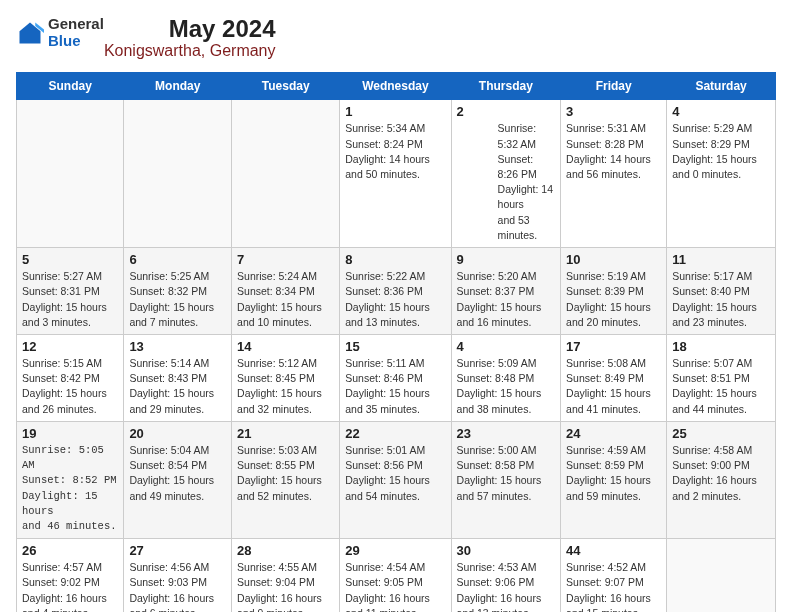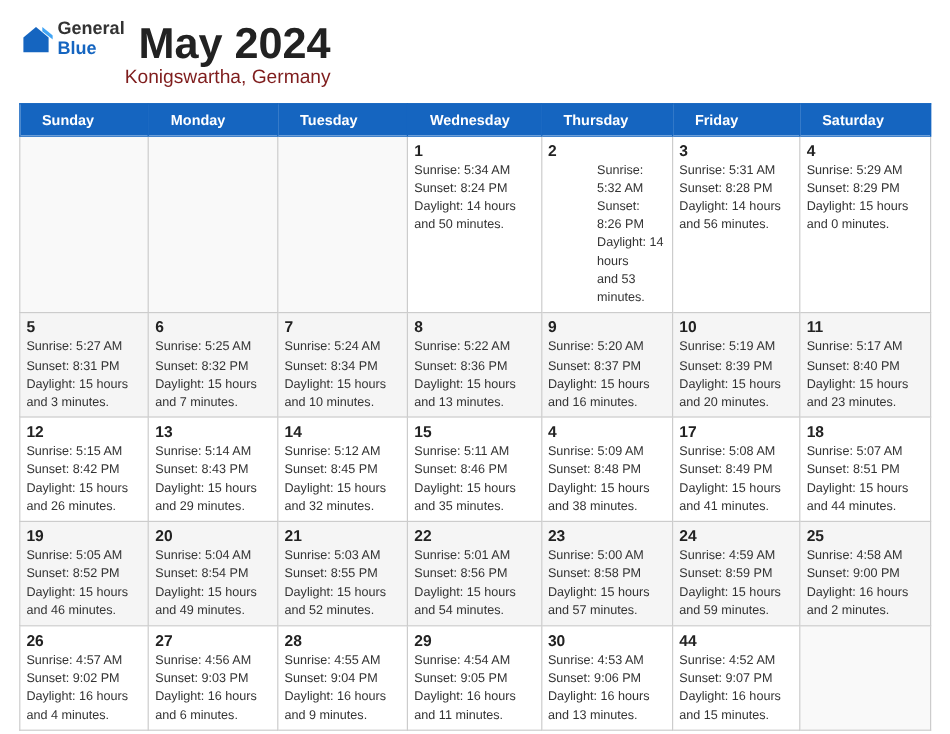--- a/index.html
+++ b/index.html
@@ -36,39 +36,39 @@
       color: #1565c0;
     }
     .logo-icon {
       width: 28px;
       height: 28px;
     }
     .title-area {
       text-align: right;
     }
     .cal-title {
-      font-size: 36px;
+      font-size: 24px;
       font-weight: bold;
       color: #222;
       line-height: 1.1;
     }
     .cal-subtitle {
       font-size: 16px;
       color: #7f1d1d;
     }
     table {
       width: 100%;
       border-collapse: collapse;
       font-size: 11px;
     }
     thead tr th {
       background: #1565c0;
       color: #fff;
       padding: 6px 18px;
-      text-align: left;
+      text-align: center;
       font-size: 12px;
       font-weight: bold;
       border: 1px solid #1565c0;
     }
     tbody tr td {
       border: 1px solid #ccc;
       vertical-align: top;
       padding: 4px 5px;
       width: 113px;
       min-height: 80px;
@@ -257,21 +257,21 @@
           <span class="day-num">18</span>
           <div class="day-info" style="white-space: pre-line;">Sunrise: 5:07 AM
 Sunset: 8:51 PM
 Daylight: 15 hours
 and 44 minutes.</div>
         </td>
       </tr>
       <tr>
         <td>
           <span class="day-num">19</span>
-          <div class="day-info" style="white-space: pre-line;">Sunrise: 5:05 AM
+          <div class="day-info" style="white-space: pre-line; font-family: Liberation Mono, monospace;">Sunrise: 5:05 AM
 Sunset: 8:52 PM
 Daylight: 15 hours
 and 46 minutes.</div>
         </td>
         <td>
           <span class="day-num">20</span>
           <div class="day-info" style="white-space: pre-line;">Sunrise: 5:04 AM
 Sunset: 8:54 PM
 Daylight: 15 hours
 and 49 minutes.</div>

